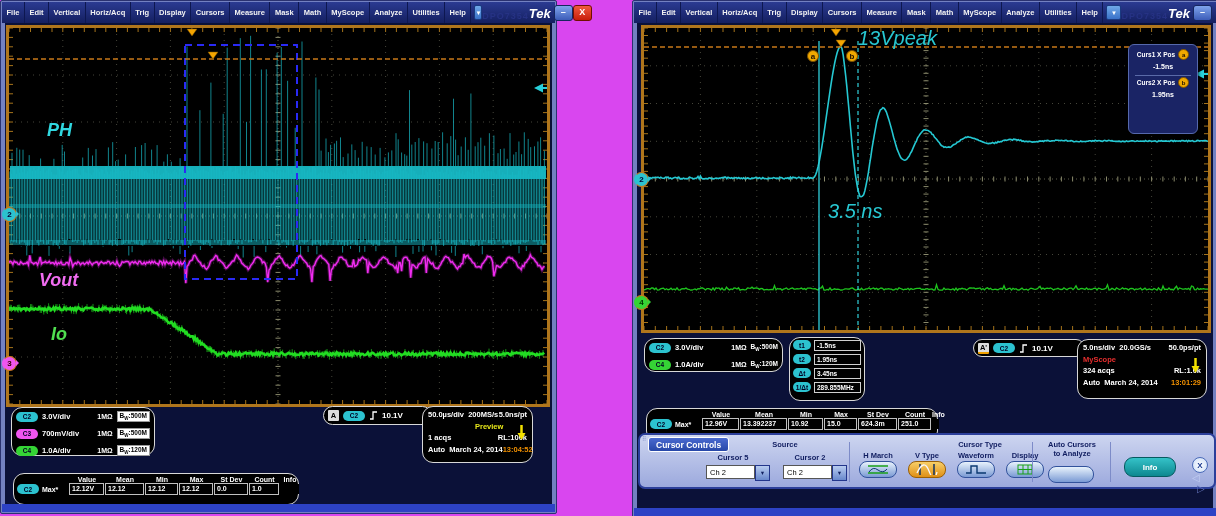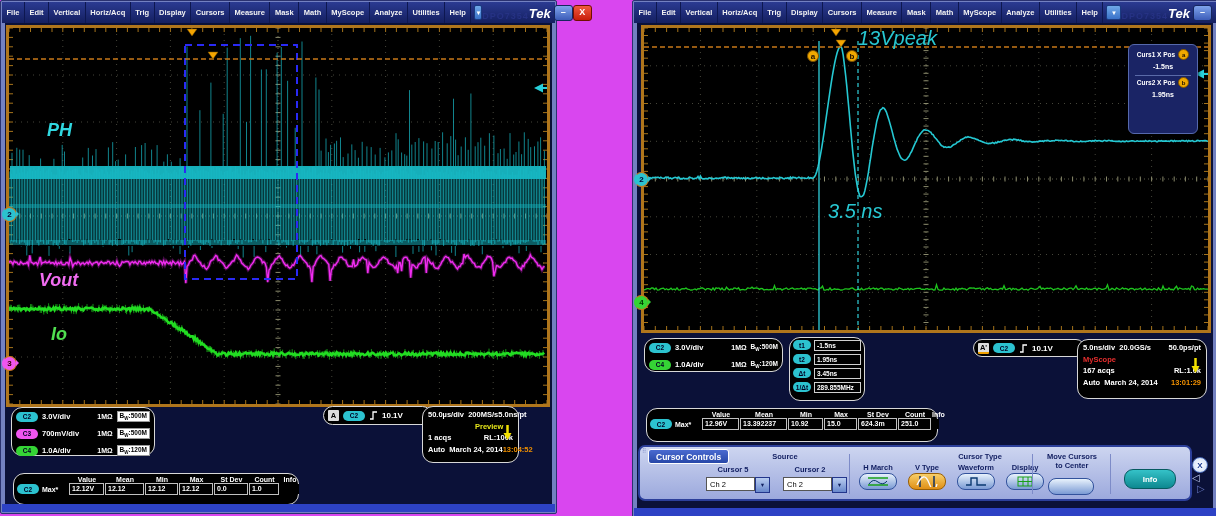--- a/index.html
+++ b/index.html
@@ -171,21 +171,21 @@
 
     <div class="robox trigbox" style="left:322px;top:405px;width:99px;height:17px;">
       <span class="abadge">A</span>
       <span class="cbadge" style="background:#2cc2cf;">C2</span>
       <svg width="9" height="11">
           <path d="M1 9 H4 V2 H8" stroke="#fff" stroke-width="1.3" fill="none"></path>
         </svg>
       <span class="triglevel">10.1V</span>
     </div>
 
-    <div class="robox tbbox" style="left:421px;top:405px;width:97px;height:57px;">
+    <div class="robox tbbox" style="left:421px;top:405px;width:111px;height:57px;">
       <div class="tbline">
           <span><span>50.0µs/div</span>&nbsp;&nbsp;<span>200MS/s</span></span>
           <span>5.0ns/pt</span>
         </div>
       <div class="tbline">
           <span class="status" id="statusL" style="color: rgb(232, 232, 26); padding-left: 47px;">Preview</span>
         </div>
       <div class="tbline">
           <span>1 acqs</span>
           <span>RL:100k</span>
@@ -330,21 +330,21 @@
 
     <div class="robox tbbox" style="left:444px;top:338px;width:130px;height:60px;text-align:center;">
       <div class="tbline">
           <span><span>5.0ns/div</span>&nbsp;&nbsp;<span>20.0GS/s</span></span>
           <span>50.0ps/pt</span>
         </div>
       <div class="tbline">
           <span class="status" id="statusR" style="color: rgb(230, 46, 46);">MyScope</span>
         </div>
       <div class="tbline">
-          <span>167 acqs</span>
+          <span>324 acqs</span>
           <span>RL:1.0k</span>
         </div>
       <div class="tbline">
           <span><span>Auto</span>&nbsp;&nbsp;<span>March 24, 2014</span></span>
           <span class="oj">13:01:29</span>
         </div>
       <svg class="dnarrow" width="9" height="17">
         <line x1="4.5" y1="1" x2="4.5" y2="10" stroke="#f2e000" stroke-width="2.5"></line>
         <polygon points="0.5,9 8.5,9 4.5,16" fill="#f2e000"></polygon>
       </svg>
@@ -366,21 +366,21 @@
           <div class="cell">12.96V</div>
           <div class="cell">13.392237</div>
           <div class="cell">10.92</div>
           <div class="cell">15.0</div>
           <div class="cell">624.3m</div>
           <div class="cell">251.0</div>
           <div class="cell nolb"></div>
         </div>
       </div>
 
-    <div class="panel" style="left:5px;top:444px;width:550px;height:52px;">
+    <div class="panel" style="left:5px;top:432px;width:550px;height:52px;padding-left:24px;">
       <span class="gripdots" style="left:2px;top:0px;">⠿</span>
       <div class="ptitle">Cursor Controls</div>
       <div class="plabel" style="left:115px;top:5px;width:60px;">Source</div>
       <div class="plabel" style="left:68px;top:18px;width:50px;">Cursor 5</div>
       <div class="dd" style="left:66px;top:30px;">
         <div class="ddval">Ch 2</div>
           <div class="ddbtn">▼</div>
       </div>
       <div class="plabel" style="left:145px;top:18px;width:50px;">Cursor 2</div>
       <div class="dd" style="left:143px;top:30px;">
@@ -425,21 +425,21 @@
                 <rect x="1" y="1" width="14" height="9" fill="none" stroke="#18a018"></rect>
                 <line x1="6" y1="1" x2="6" y2="10" stroke="#18a018"></line>
                 <line x1="11" y1="1" x2="11" y2="10" stroke="#18a018"></line>
                 <line x1="1" y1="5.5" x2="15" y2="5.5" stroke="#18a018"></line>
               </svg>
             </div>
           </div>
         </div>
       <div class="pdiv" style="left:392px;"></div>
       <div class="plabel" style="left:398px;top:5px;width:68px;">
-        <span>Move Cursors</span><br><span>to Center</span>
+        <span>Auto Cursors</span><br><span>to Analyze</span>
       </div>
       <div class="oval" style="position:absolute;left:408px;top:31px;width:44px;"></div>
       <div class="pdiv" style="left:470px;"></div>
       <div class="setupbtn" style="left:484px;top:22px;width:50px;height:18px;">Info</div>
     </div>
     <div class="pclose" style="left:559px;top:456px;">X</div>
     <div class="parrow" style="left:559px;top:472px;color:#c2cdf2;">◁</div>
     <div class="parrow" style="left:564px;top:483px;color:#6271b8;">▷</div>
     <div class="botstrip" style="left:1px;top:507px;width:582px;height:8px;"></div>
   </div>

